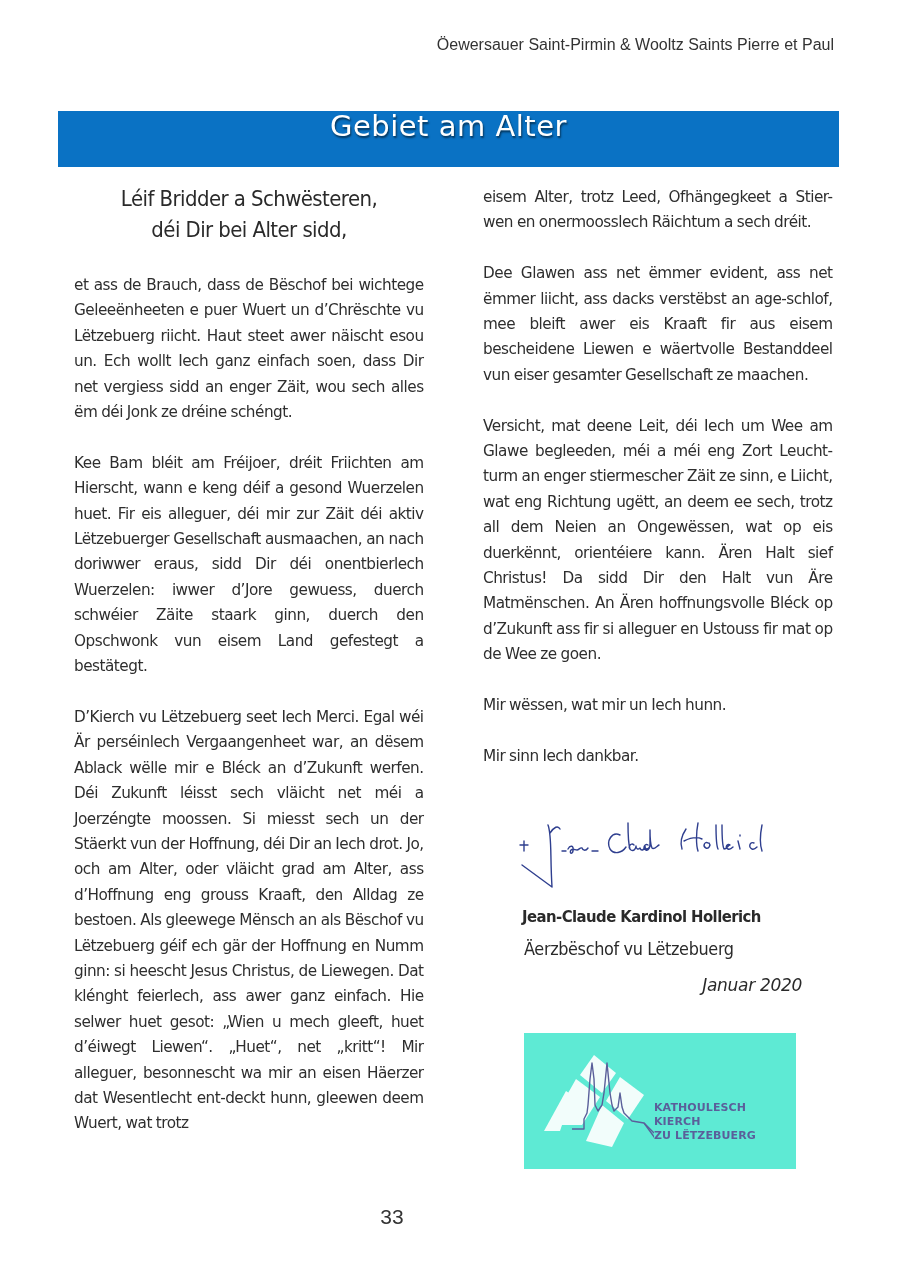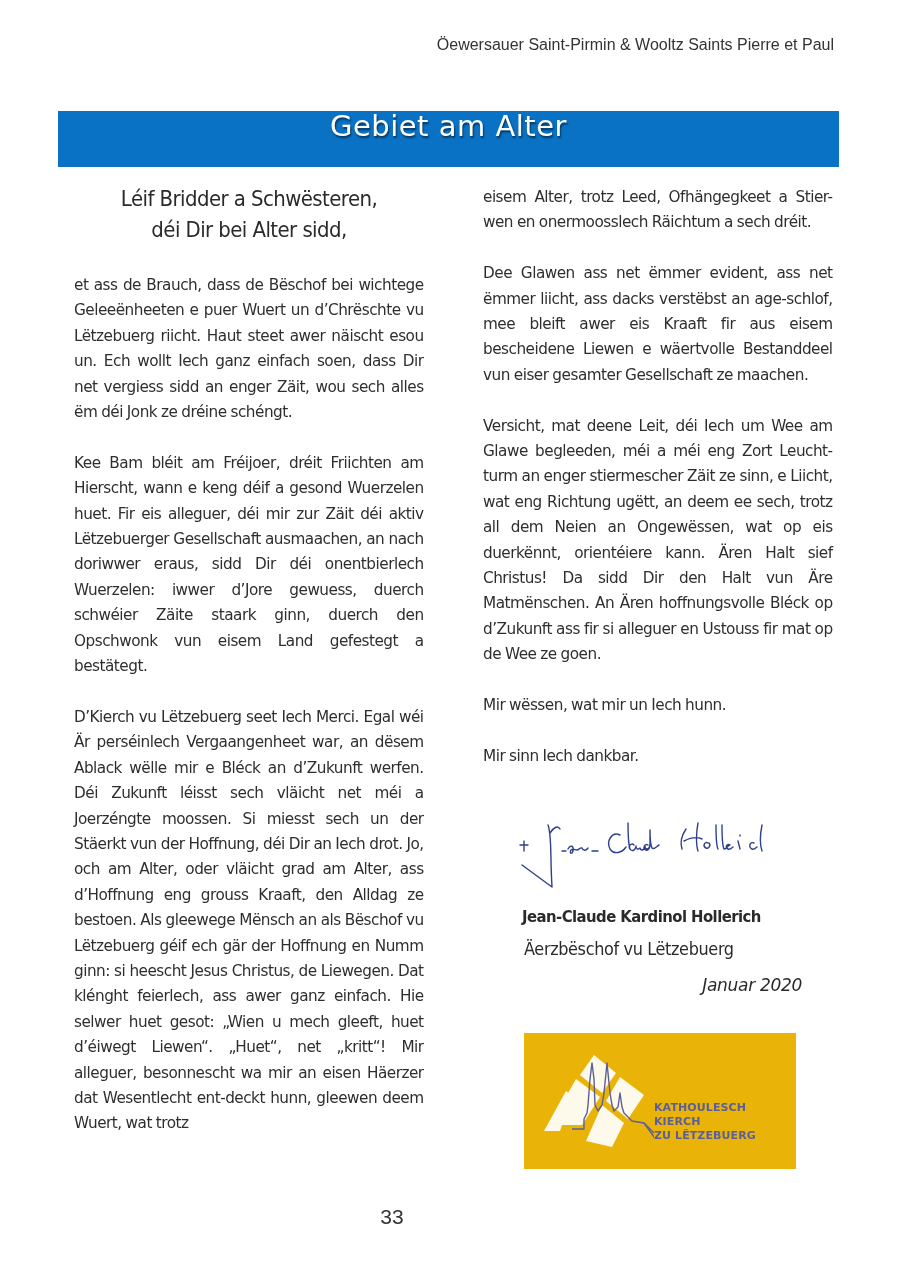--- a/index.html
+++ b/index.html
@@ -22,21 +22,21 @@
   .para { margin: 0 0 25.4px 0; }
   .para:last-child { margin-bottom: 0; }
   .sign-block { position: absolute; left: 500px; top: 815px; width: 310px; }
   .signature { display: block; margin-left: 8px; }
   .sign-name { position: absolute; left: 22px; top: 92px; font-size: 16.5px; font-weight: bold;
                color: #2a2a2a; letter-spacing: -0.6px; transform: scaleX(0.9); transform-origin: left top; white-space: nowrap; }
   .sign-role { position: absolute; left: 24px; top: 124px; font-size: 17.5px; color: #2a2a2a;
                letter-spacing: -0.4px; transform: scaleX(0.92); transform-origin: left top; white-space: nowrap; }
   .sign-date { position: absolute; right: 8px; top: 160px; font-size: 17px; font-style: italic;
                color: #2a2a2a; letter-spacing: -0.3px; white-space: nowrap; margin-left: 24px; }
-  .logo { position: absolute; left: 524px; top: 1033px; width: 272px; height: 136px; background: #eab308; }
+  .logo { position: absolute; left: 524px; top: 1033px; width: 272px; height: 136px; background: #5eead4; }
   .logo-text { position: absolute; left: 130px; top: 68px; font-size: 11px; font-weight: bold;
                color: #5a5f9a; line-height: 14px; letter-spacing: 0.1px; }
   .page-number { position: absolute; left: 0; width: 784px; top: 1205px; text-align: center;
                  font-family: "Liberation Sans", sans-serif; font-size: 21px; color: #333; }
 </style>
 </head>
 <body>
 
 <div class="running-head">Öewersauer Saint-Pirmin &amp; Wooltz Saints Pierre et Paul</div>
 

